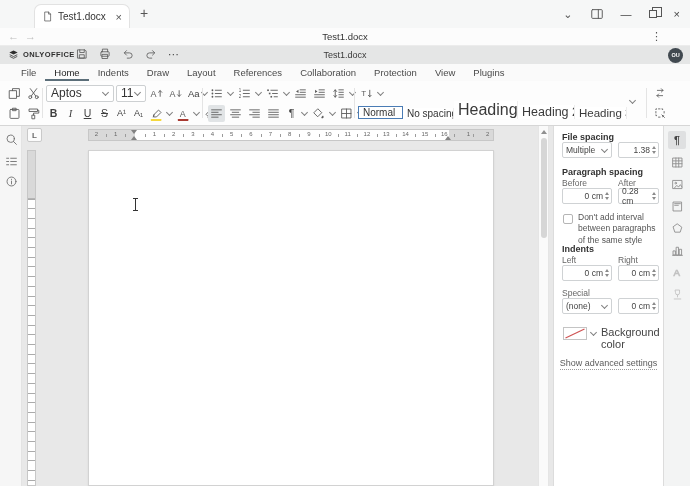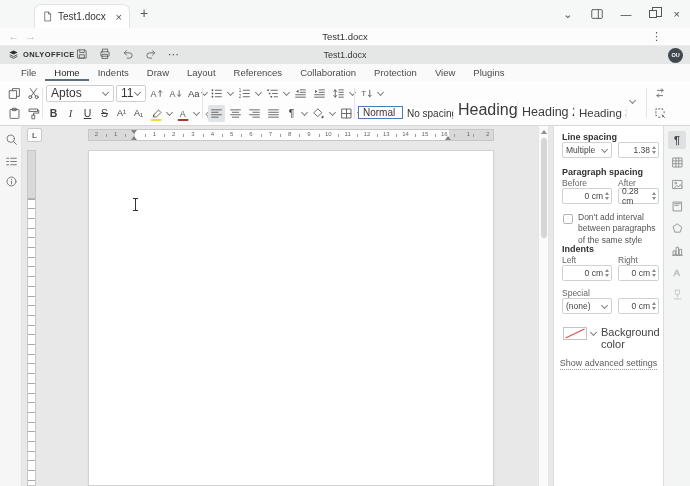--- a/index.html
+++ b/index.html
@@ -530,21 +530,21 @@
     <div class="page">
       <span class="caret"></span>
     </div>
     <div class="vscroll">
       <span class="vs-up"></span>
       <span class="vs-thumb"></span>
     </div>
   </div>
 
   <div class="rpanel">
-    <div class="ptitle" style="top:6px">Line spacing</div>
+    <div class="ptitle" style="top:6px">File spacing</div>
     <div class="dd" style="left:8px;top:16px">
         <span>Multiple</span>
         <span class="chev"></span>
       </div>
     <div class="spin" style="left:64px;top:16px">
         <span>1.38</span>
         <span class="spin-ar">
           <i class="up"></i>
           <i class="dn"></i>
         </span>

